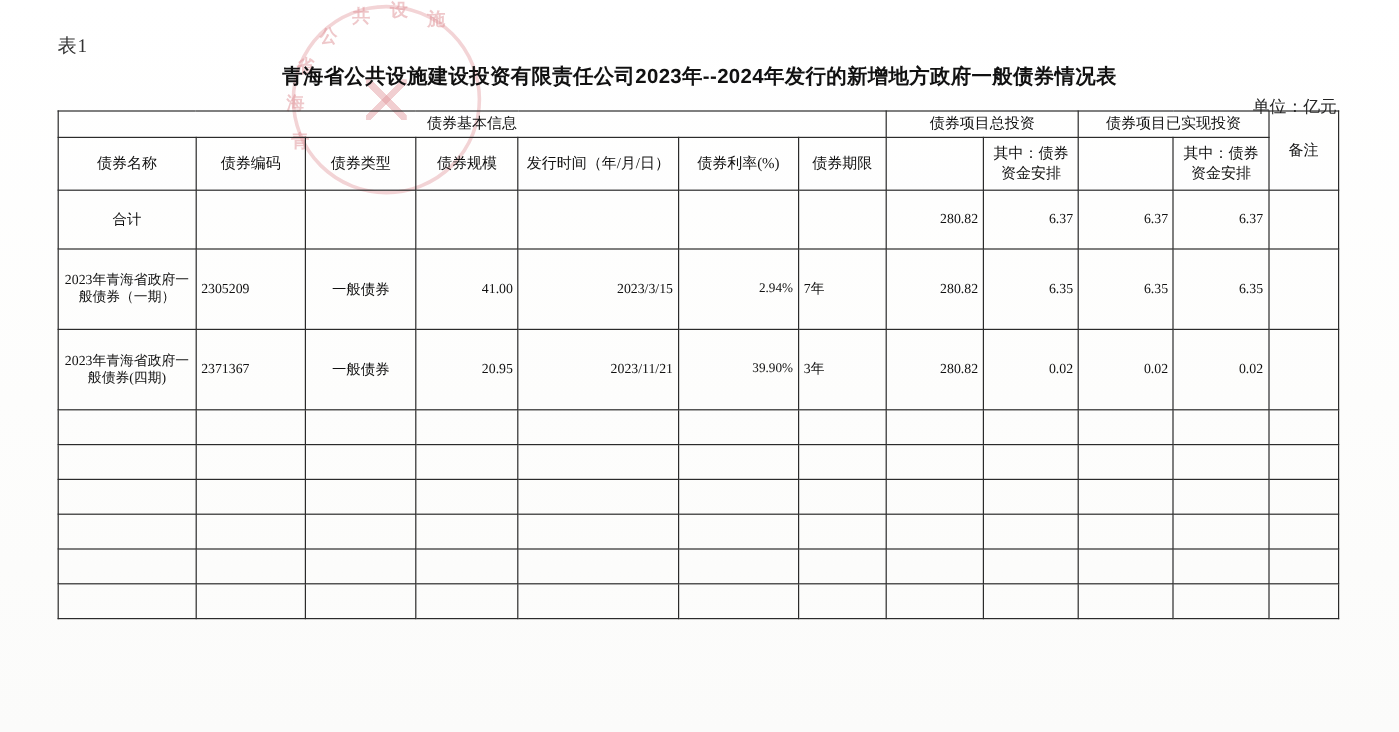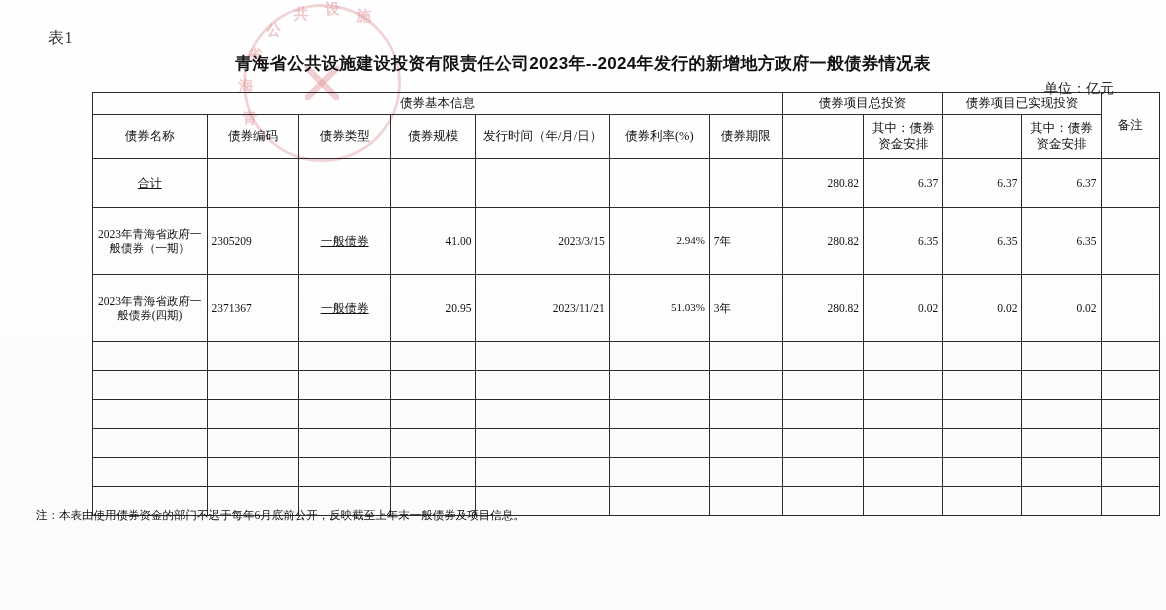--- a/index.html
+++ b/index.html
@@ -100,41 +100,40 @@
   }
 
   table.main {
     position: absolute;
     left: 48px;
     top: 92px;
     width: 1068px;
     border-collapse: collapse;
     table-layout: fixed;
     font-size: 12px;
-    margin-left: 44px;
   }
   table.main td, table.main th {
     border: 1px solid #2b2b2b;
     padding: 2px 4px;
     vertical-align: middle;
     font-weight: normal;
     color: #111;
     line-height: 1.25;
   }
   .hdr {
     text-align: center;
     font-size: 12.5px;
   }
   .hdr-group {
     height: 22px;
   }
   .hdr-cell {
     height: 44px;
   }
-  .c-center { text-align: center; text-decoration: underline; }
+  .c-center { text-align: center; }
 
   .row-total td { height: 44px; }
   .row-bond td  { height: 62px; }
   .row-empty td { height: 24px; }
 
   .bond-name {
     text-align: center;
     font-size: 11.5px;
     line-height: 1.45;
   }
@@ -242,21 +241,21 @@
         <td class="num-cell">6.35</td>
         <td class="c-center"></td>
       </tr>
 
       <tr class="row-bond">
         <td class="bond-name">2023年青海省政府一般债券(四期)</td>
         <td class="code-cell">2371367</td>
         <td class="c-center">一般债券</td>
         <td class="num-cell">20.95</td>
         <td class="date-cell">2023/11/21</td>
-        <td class="rate-cell">51.03%</td>
+        <td class="rate-cell">39.90%</td>
         <td class="term-cell">3年</td>
         <td class="num-cell">280.82</td>
         <td class="num-cell">0.02</td>
         <td class="num-cell">0.02</td>
         <td class="num-cell">0.02</td>
         <td class="c-center"></td>
       </tr>
 
       <tr class="row-empty">
         <td></td>
@@ -338,14 +337,13 @@
           <td></td>
           <td></td>
           <td></td>
           <td></td>
           <td></td>
           <td></td>
       </tr>
     </tbody>
   </table>
 
-  <div class="footnote">注：本表由使用债券资金的部门不迟于每年6月底前公开，反映截至上年末一般债券及项目信息。</div>
 </div>
 
 </body></html>

